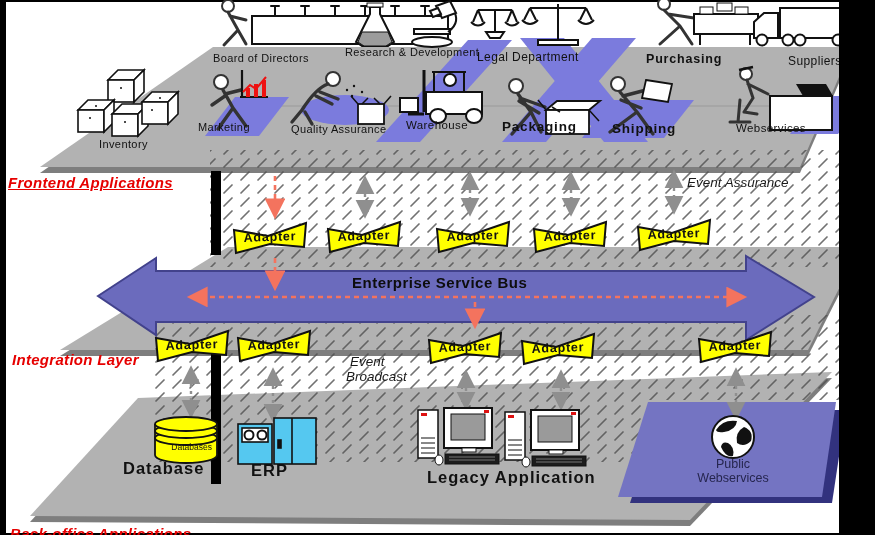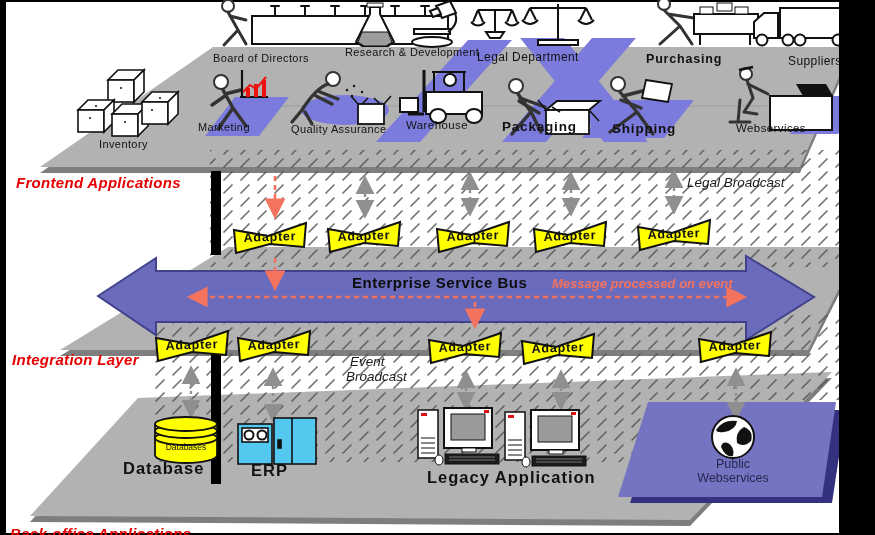--- a/index.html
+++ b/index.html
@@ -12,21 +12,21 @@
   .layer{font-size:15px;font-weight:bold;font-style:italic;color:#e60000;letter-spacing:.3px;}
   .evt{font-size:13.5px;font-style:italic;color:#1a1a1a;}
   .esb-label{font-size:15px;font-weight:bold;letter-spacing:.5px;color:#0d0d0d;}
   .esb-note{font-size:13px;font-weight:bold;font-style:italic;color:#f4735e;}
   .sys{font-size:16.5px;font-weight:bold;letter-spacing:1px;color:#111;}
   .tiny{font-size:8.5px;color:#111;}
   .ws-txt{font-size:12.5px;color:#26264f;text-align:center;}
   .adp{position:absolute;width:74px;height:34px;z-index:6;display:flex;align-items:center;
        justify-content:center;font-size:12.5px;font-weight:bold;letter-spacing:.8px;color:#111;
        transform:rotate(-2deg);}
-  .ctr{text-align:center;}
+  .ctr{text-align:right;}
 </style>
 </head>
 <body>
 
 <div class="stage">
 
 <svg width="875" height="535" viewBox="0 0 875 535">
   <defs>
     <pattern id="hatch" width="17" height="13" patternUnits="userSpaceOnUse">
       <line x1="3" y1="11" x2="11" y2="3" stroke="#4f4f4f" stroke-width="1.7" stroke-linecap="round"></line>
@@ -288,25 +288,24 @@
 <div class="lbl dept-bold" style="left:646px;top:53px;">Purchasing</div>
 <div class="lbl dept" style="left:779px;top:55px;font-size:12px;margin-left:9px;">Suppliers</div>
 <div class="lbl dept" style="left:99px;top:138px;">Inventory</div>
 <div class="lbl dept" style="left:198px;top:121px;">Marketing</div>
 <div class="lbl dept" style="left:291px;top:123px;">Quality Assurance</div>
 <div class="lbl dept" style="left:406px;top:119px;font-size:11.5px;">Warehouse</div>
 <div class="lbl dept-bold" style="left:488px;top:120px;font-size:13.5px;margin-left:14px;">Packaging</div>
 <div class="lbl dept-bold" style="left:612px;top:122px;font-size:13.5px;">Shipping</div>
 <div class="lbl dept" style="left:736px;top:122px;font-size:11.5px;">Webservices</div>
 
-<div class="lbl layer" style="left:16px;top:175px;">Frontend Applications</div>
-<div class="lbl evt" style="left:687px;top:176px;">Legal Broadcast</div>
+<div class="lbl layer" style="left:8px;top:175px;text-decoration:underline;">Frontend Applications</div>
+<div class="lbl evt" style="left:687px;top:176px;">Event Assurance</div>
 
 <div class="lbl esb-label" style="left:352px;top:275px;">Enterprise Service Bus</div>
-<div class="lbl esb-note" style="left:552px;top:277px;">Message processed on event</div>
 
 <div class="lbl layer" style="left:12px;top:352px;">Integration Layer</div>
 <div class="lbl evt" style="left:350px;top:355px;">Event</div>
 <div class="lbl evt" style="left:346px;top:370px;text-align:center;">Broadcast</div>
 
 <div class="lbl tiny ctr" style="left:160px;top:443px;width:52px;">Databases</div>
 <div class="lbl sys" style="left:123px;top:459px;">Database</div>
 <div class="lbl sys" style="left:251px;top:461px;">ERP</div>
 <div class="lbl sys" style="left:427px;top:468px;">Legacy Application</div>
 <div class="lbl ws-txt" style="left:700px;top:458px;width:66px;">Public</div>

